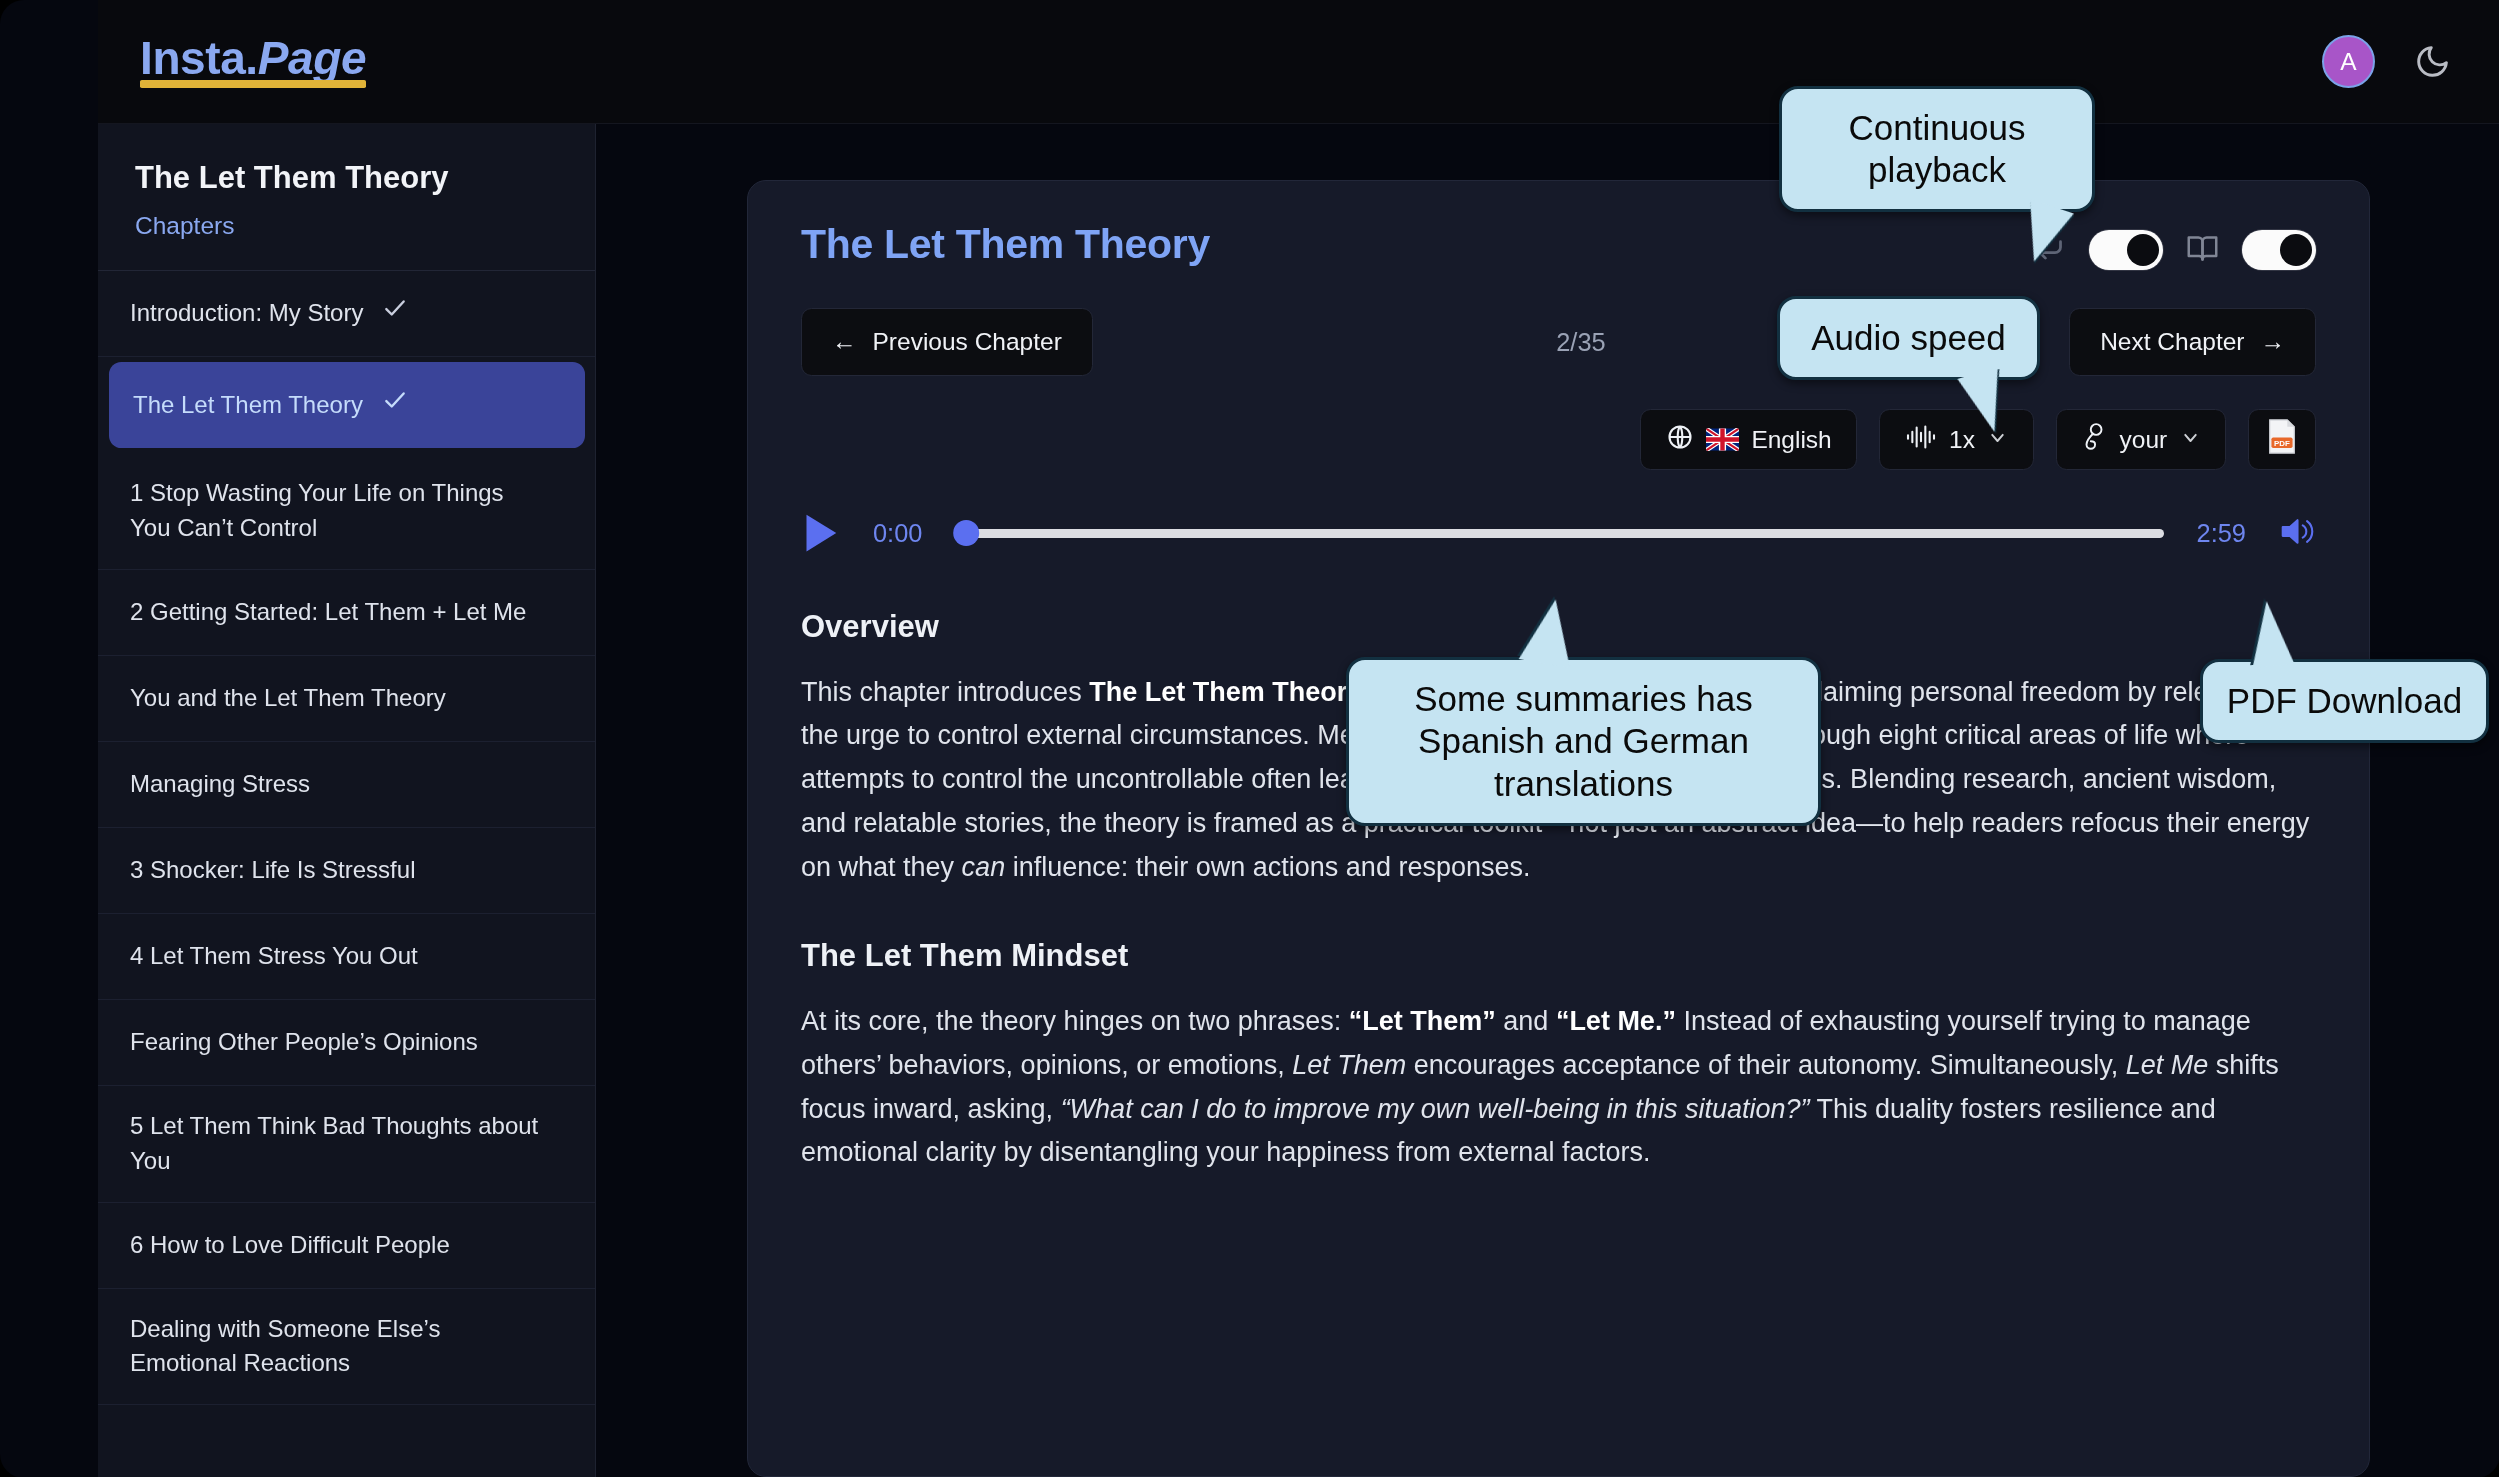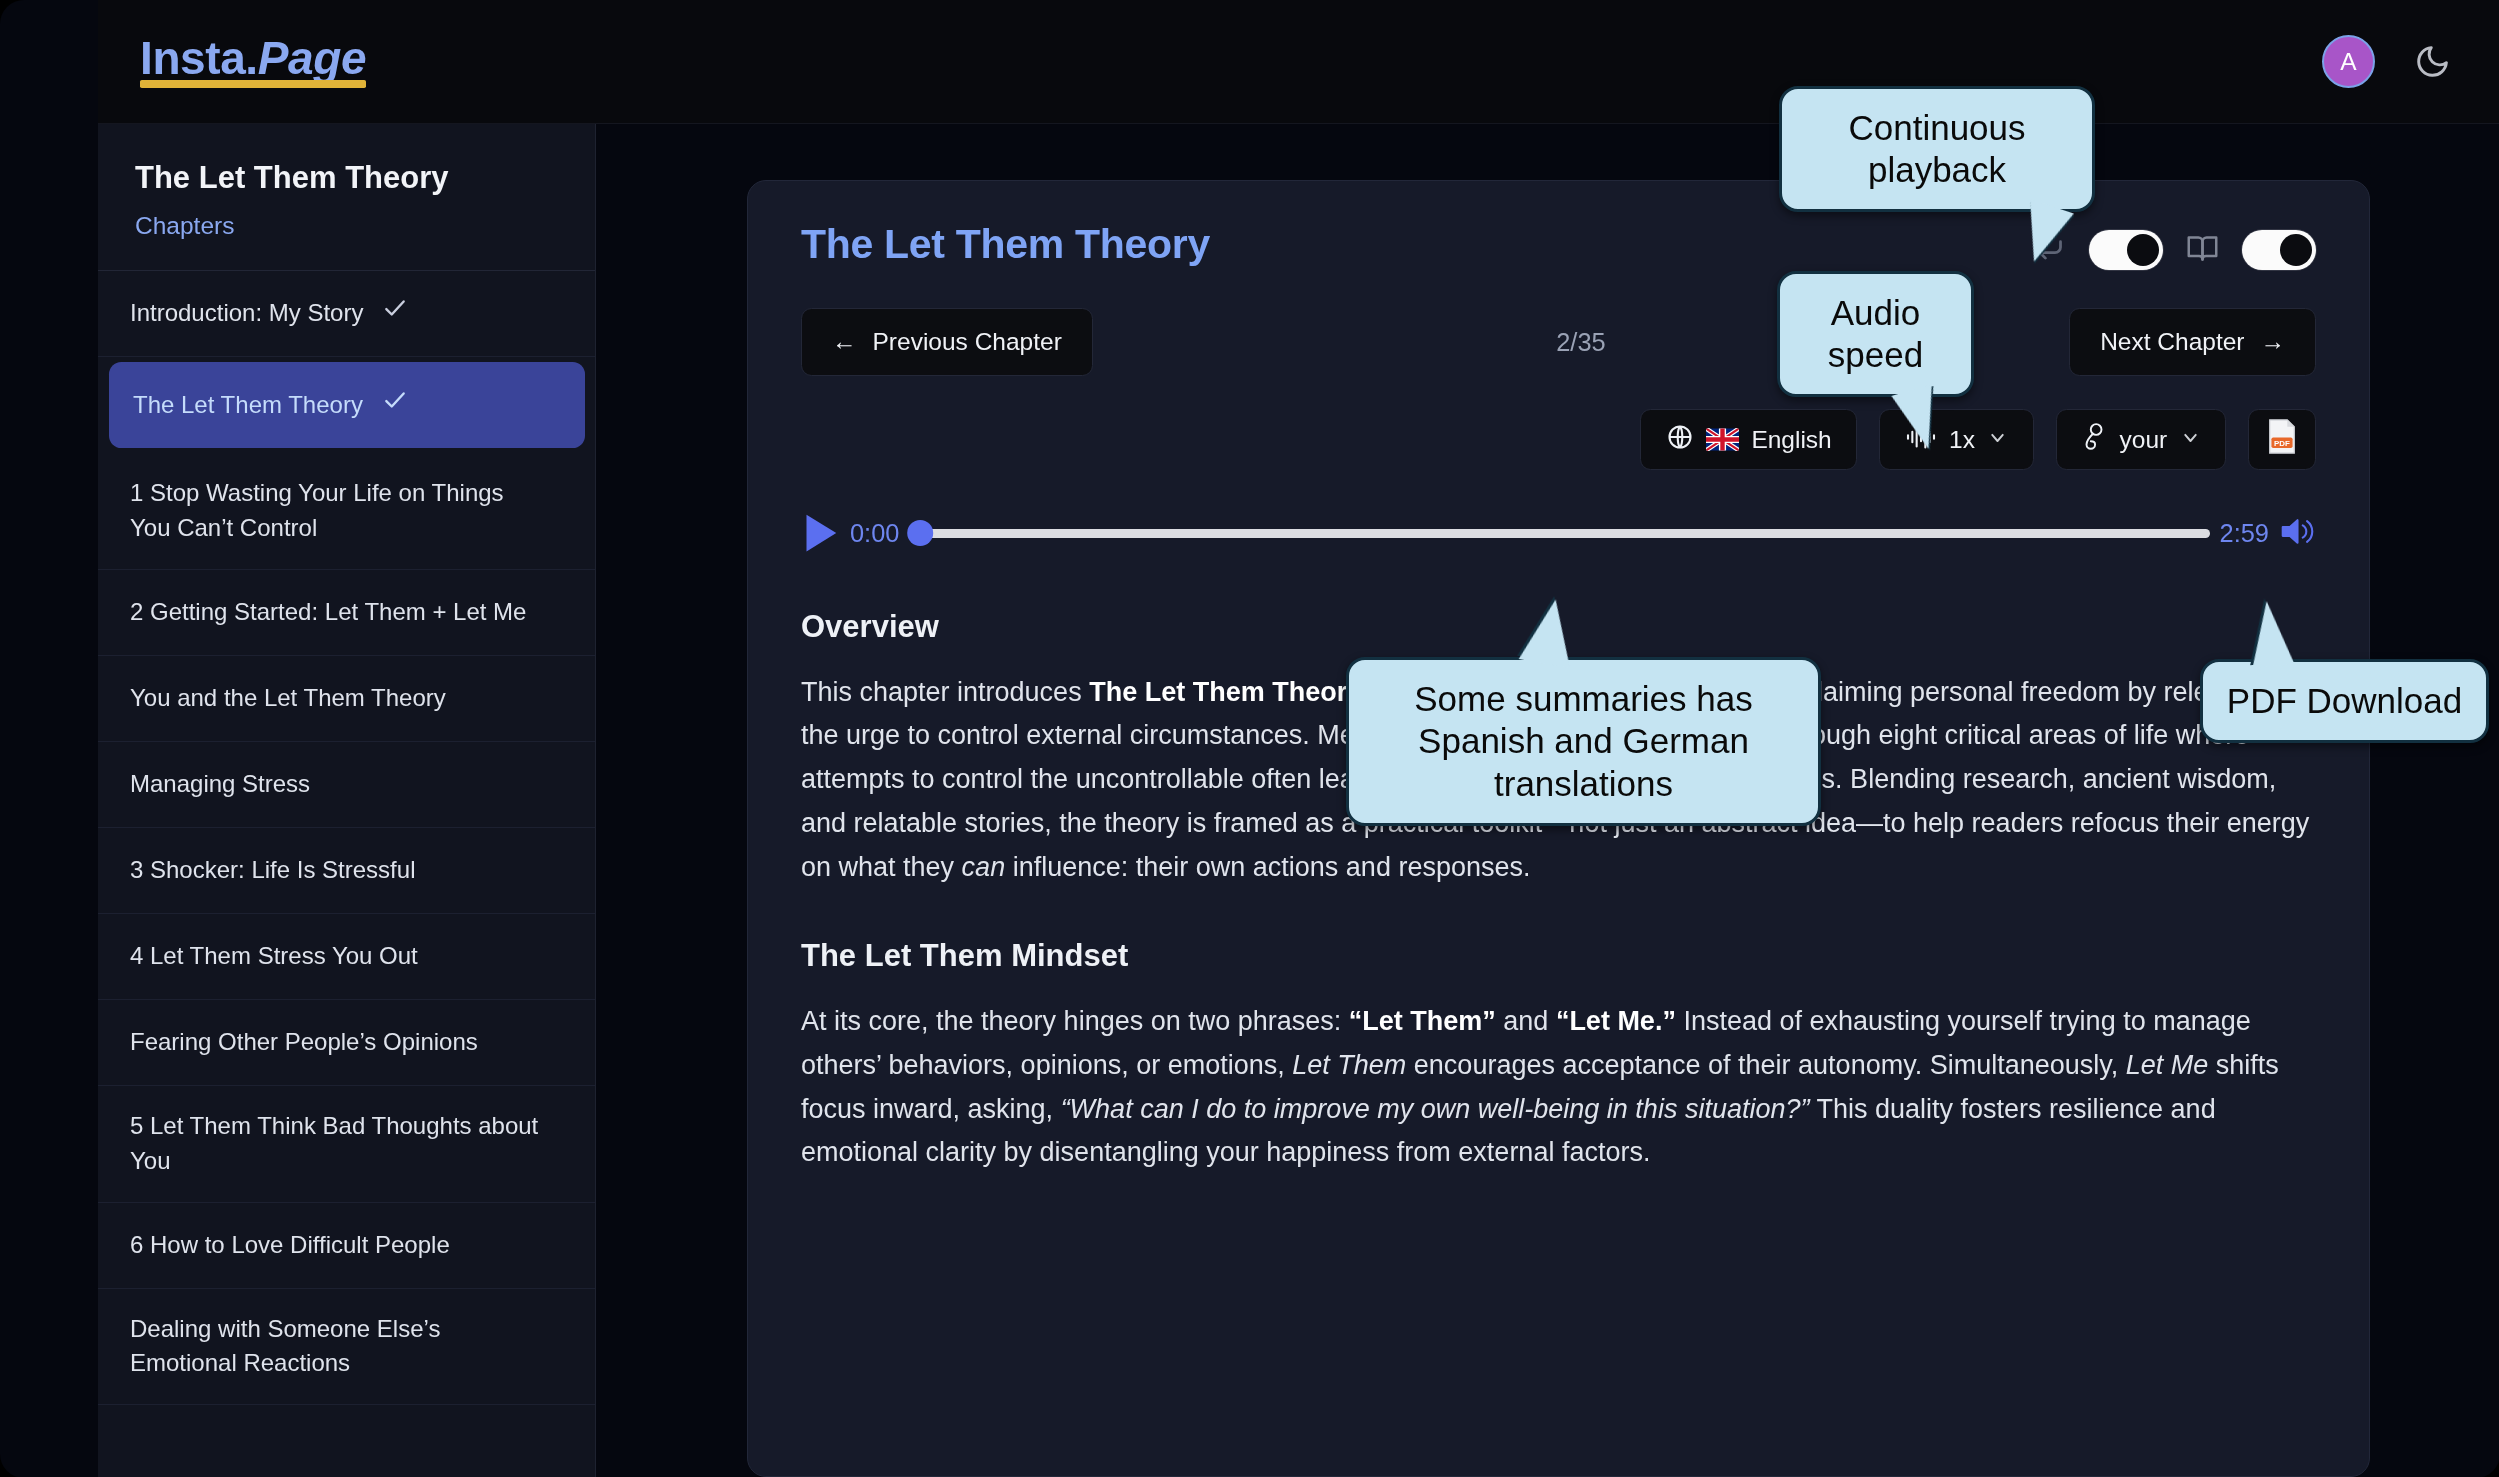--- a/index.html
+++ b/index.html
@@ -150,21 +150,21 @@
   .flag {
     width: 33px; height: 23px; border-radius: 2.6px; display:block;
   }
   .wave-icon { width: 32px; height: 26px; }
   .mic-icon { width: 26px; height: 30px; }
   .chev { width: 21px; height: 21px; opacity:.85; }
   .pdf-icon { width: 32px; height: 37px; }
 
   
   .audio-row {
-    display: flex; align-items: center; gap: 10px;
+    display: flex; align-items: center; gap: 33px;
     margin-top: 37px; padding: 5.3px 0;
   }
   .play-btn { width: 39px; height: 42px; cursor: pointer; }
   .time { color: #6e86ef; font-size: 25.4px; font-variant-numeric: tabular-nums; }
   .slider-wrap { flex: 1; position: relative; height: 21px; display:flex; align-items:center; }
   .slider-track {
     width: 100%; height: 8.8px; border-radius: 4.4px; background: #dcdde2;
   }
   .slider-thumb {
     position: absolute; left: 0; top: 50%; transform: translate(-1.8px,-50%);
@@ -204,21 +204,21 @@
   #c-continuous { left: 1779px; top: 86px; width: 316px; }
   #c-continuous .tail {
     right: 26px; bottom: -54px;
     border-left: 23px solid transparent;
     border-right: 23px solid transparent;
     border-top: 58px solid #c5e4f2;
     filter: drop-shadow(1.8px 2.6px 0 #123040);
     transform: rotate(18deg);
   }
   
-  #c-audiospeed { left: 1777px; top: 271px; width: 197px; }
+  #c-audiospeed { left: 1777px; top: 296px; width: 263px; }
   #c-audiospeed .tail {
     right: 30px; bottom: -56px;
     border-left: 21px solid transparent;
     border-right: 21px solid transparent;
     border-top: 61px solid #c5e4f2;
     filter: drop-shadow(1.8px 2.6px 0 #123040);
     transform: rotate(-16deg);
   }
   
   #c-summaries { left: 1346px; top: 657px; width: 475px; }

